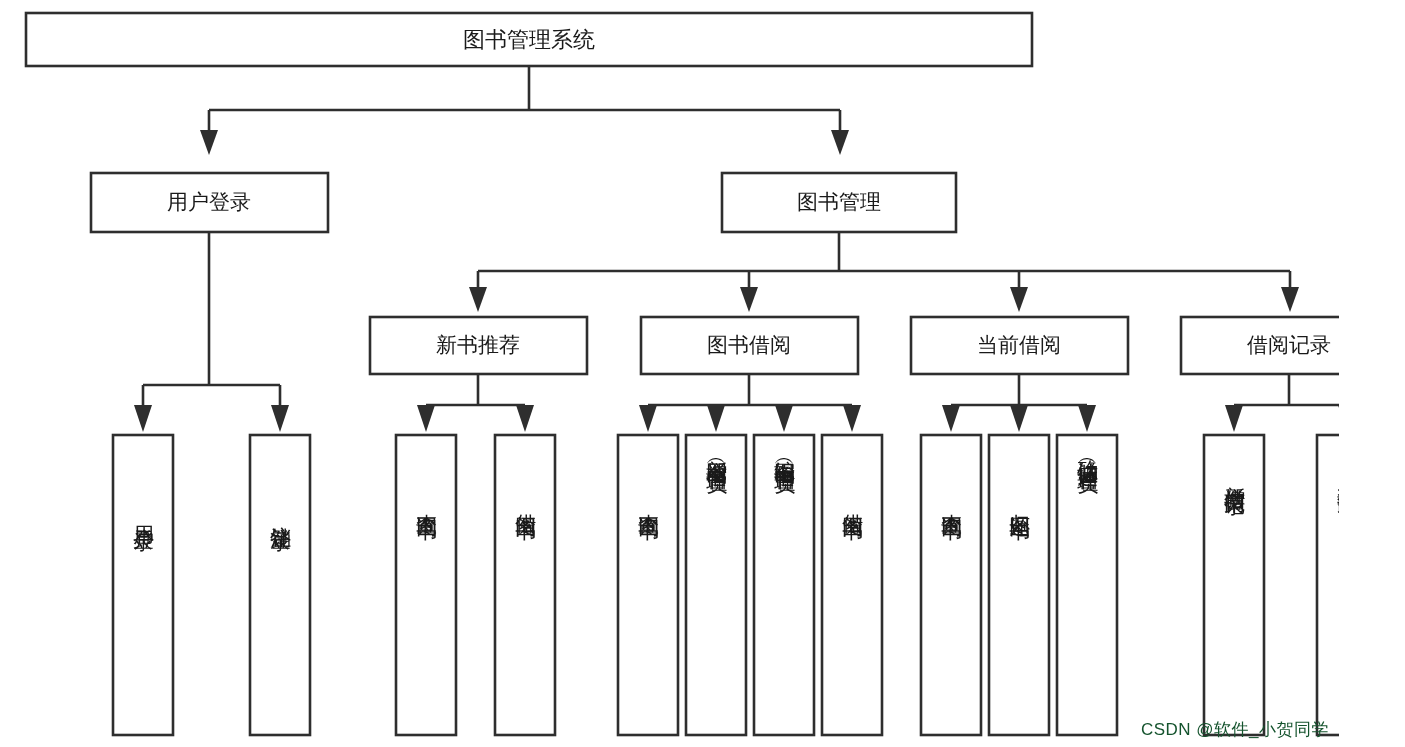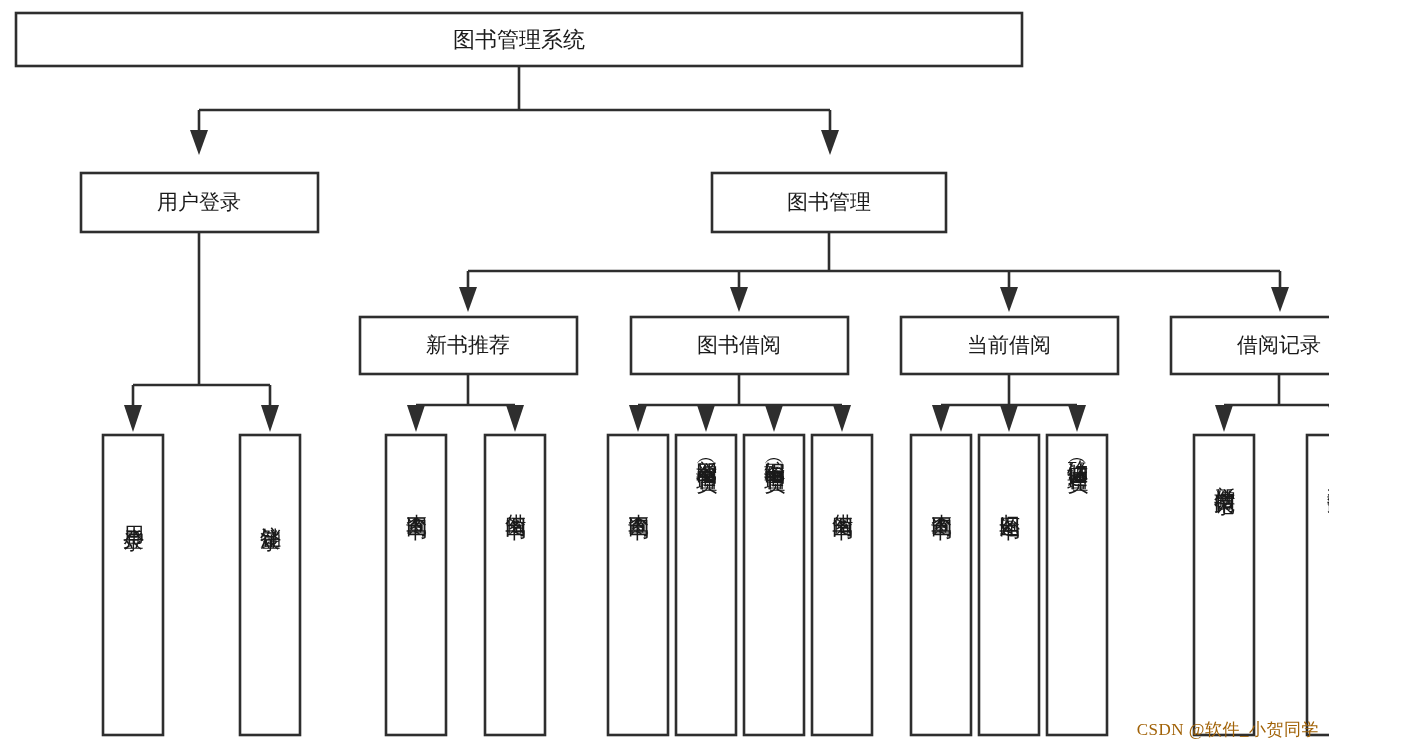--- a/index.html
+++ b/index.html
@@ -10,20 +10,21 @@
   }
   body {
     font-family: "Liberation Sans", "DejaVu Sans", sans-serif;
   }
   #diagram-root {
     position: relative;
     width: 1329px;
     height: 747px;
     background: #ffffff;
     overflow: hidden;
+    margin-left: 10px;
   }
   svg.diagram-canvas {
     position: absolute;
     top: 0;
     left: 0;
     width: 1405px;
     height: 747px;
   }
   .node-box {
     fill: #ffffff;
@@ -71,23 +72,23 @@
     line-height: 1.12;
     color: #1a1a1a;
     letter-spacing: 2px;
     white-space: pre;
     text-align: start;
   }
   .watermark {
     position: absolute;
     right: 10px;
     bottom: 6px;
-    font-family: Liberation Serif, serif;
+    font-family: Liberation Sans, sans-serif;
     font-size: 17px;
-    color: #a16207;
+    color: #14532d;
     letter-spacing: 0.5px;
     user-select: none;
   }
 </style>
 </head>
 <body>
 
 <div id="diagram-root">
 
   <svg class="diagram-canvas" viewBox="0 0 1405 747" xmlns="http://www.w3.org/2000/svg">

